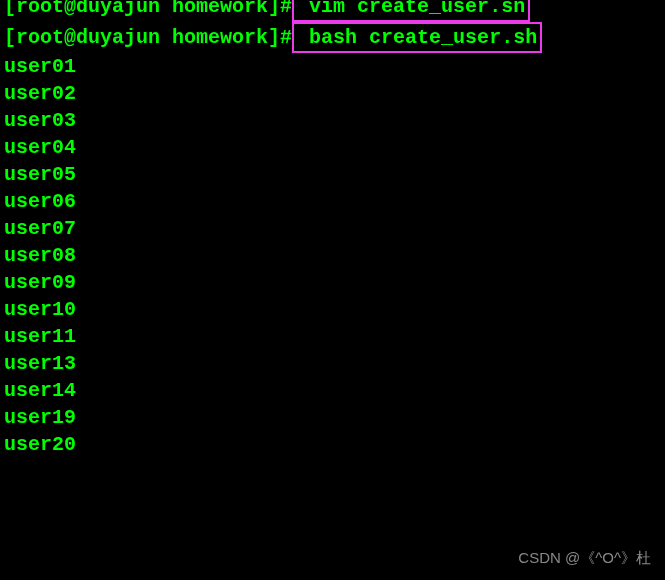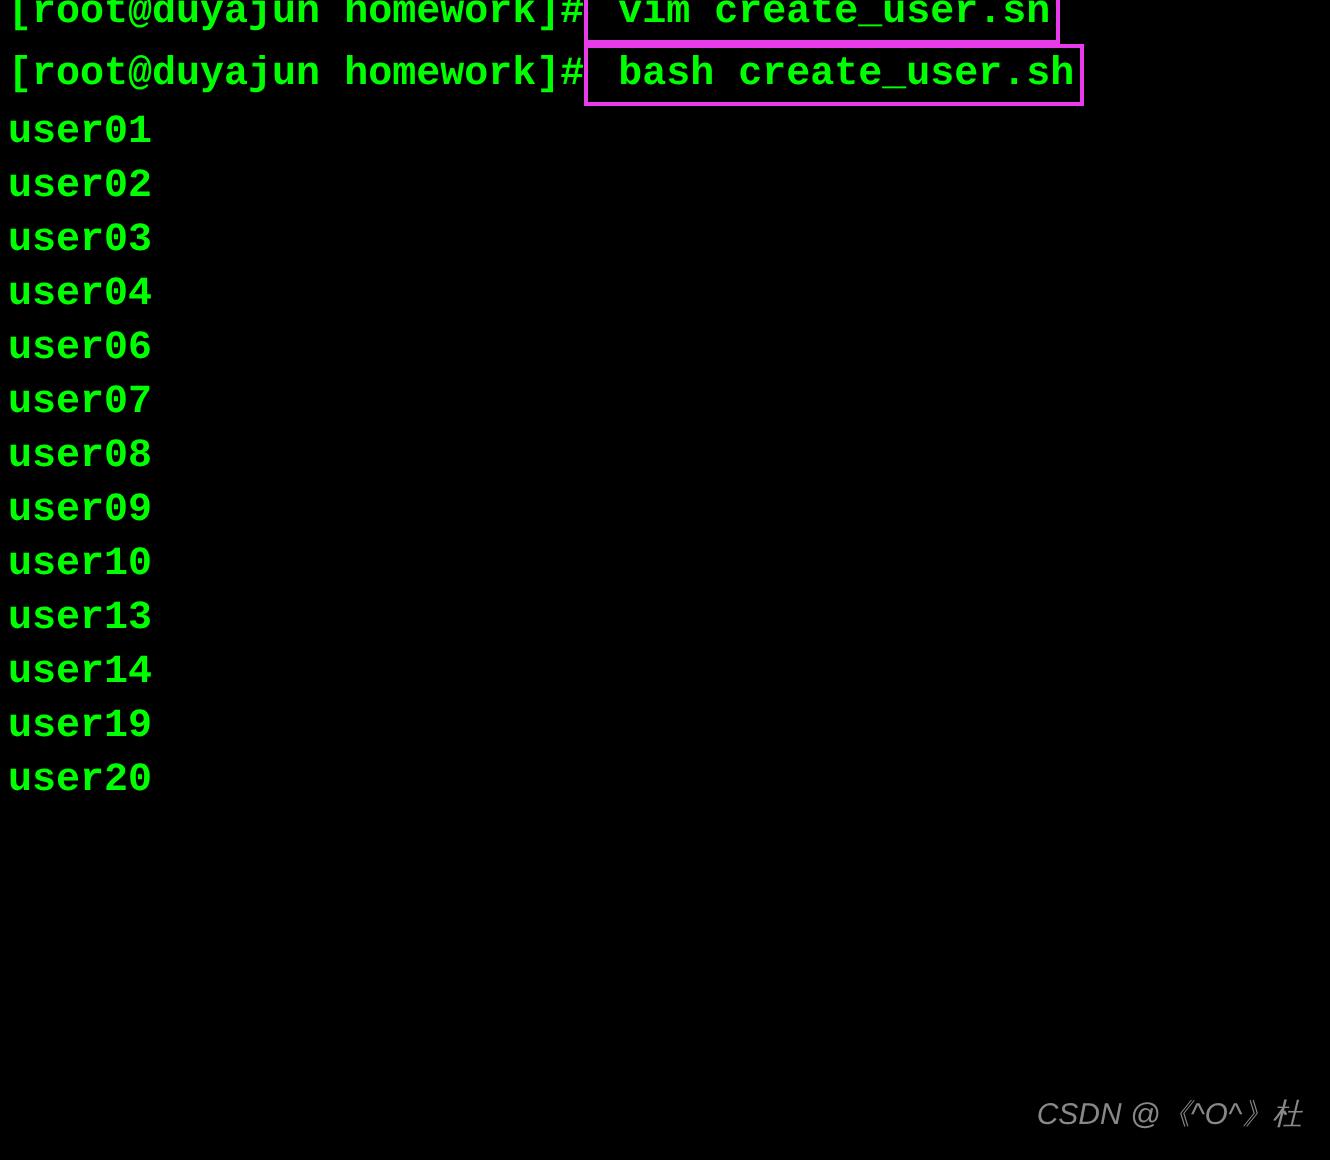--- a/index.html
+++ b/index.html
@@ -36,38 +36,39 @@
       display: inline-block;
     }
     .watermark {
       position: absolute;
       bottom: 12px;
       right: 14px;
       color: #888;
       font-size: 15px;
       font-family: sans-serif;
       font-weight: normal;
-      font-style: italic;
     }
     .green { color: #00ff00; }
   </style>
 </head>
 <body>
 
 <div class="terminal">
   <div class="line cut-line"><span class="green">[</span><span class="green">root@duyajun</span><span class="green"> </span><span class="green">homework</span><span class="green">]#</span><span class="highlight-box"><span class="green"> vim create_user.sn</span></span></div>
   <div class="line"><span class="green">[</span><span class="green">root@duyajun</span><span class="green"> </span><span class="green">homework</span><span class="green">]#</span><span class="highlight-box"><span class="green"> bash create_user.sh</span></span></div>
   <div class="line">user01</div>
   <div class="line">user02</div>
   <div class="line">user03</div>
   <div class="line">user04</div>
+  <div class="line">user05</div>
   <div class="line">user06</div>
   <div class="line">user07</div>
   <div class="line">user08</div>
   <div class="line">user09</div>
   <div class="line">user10</div>
+  <div class="line">user11</div>
   <div class="line">user13</div>
   <div class="line">user14</div>
   <div class="line">user19</div>
   <div class="line">user20</div>
 </div>
 
 <div class="watermark">CSDN @《^O^》杜</div>
 
 </body></html>

